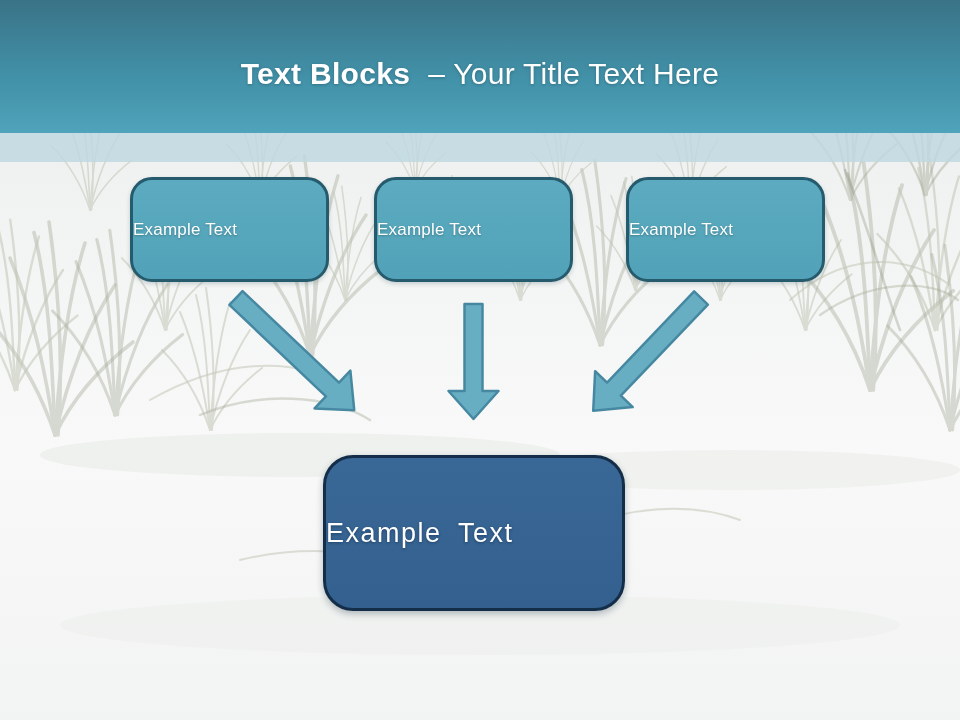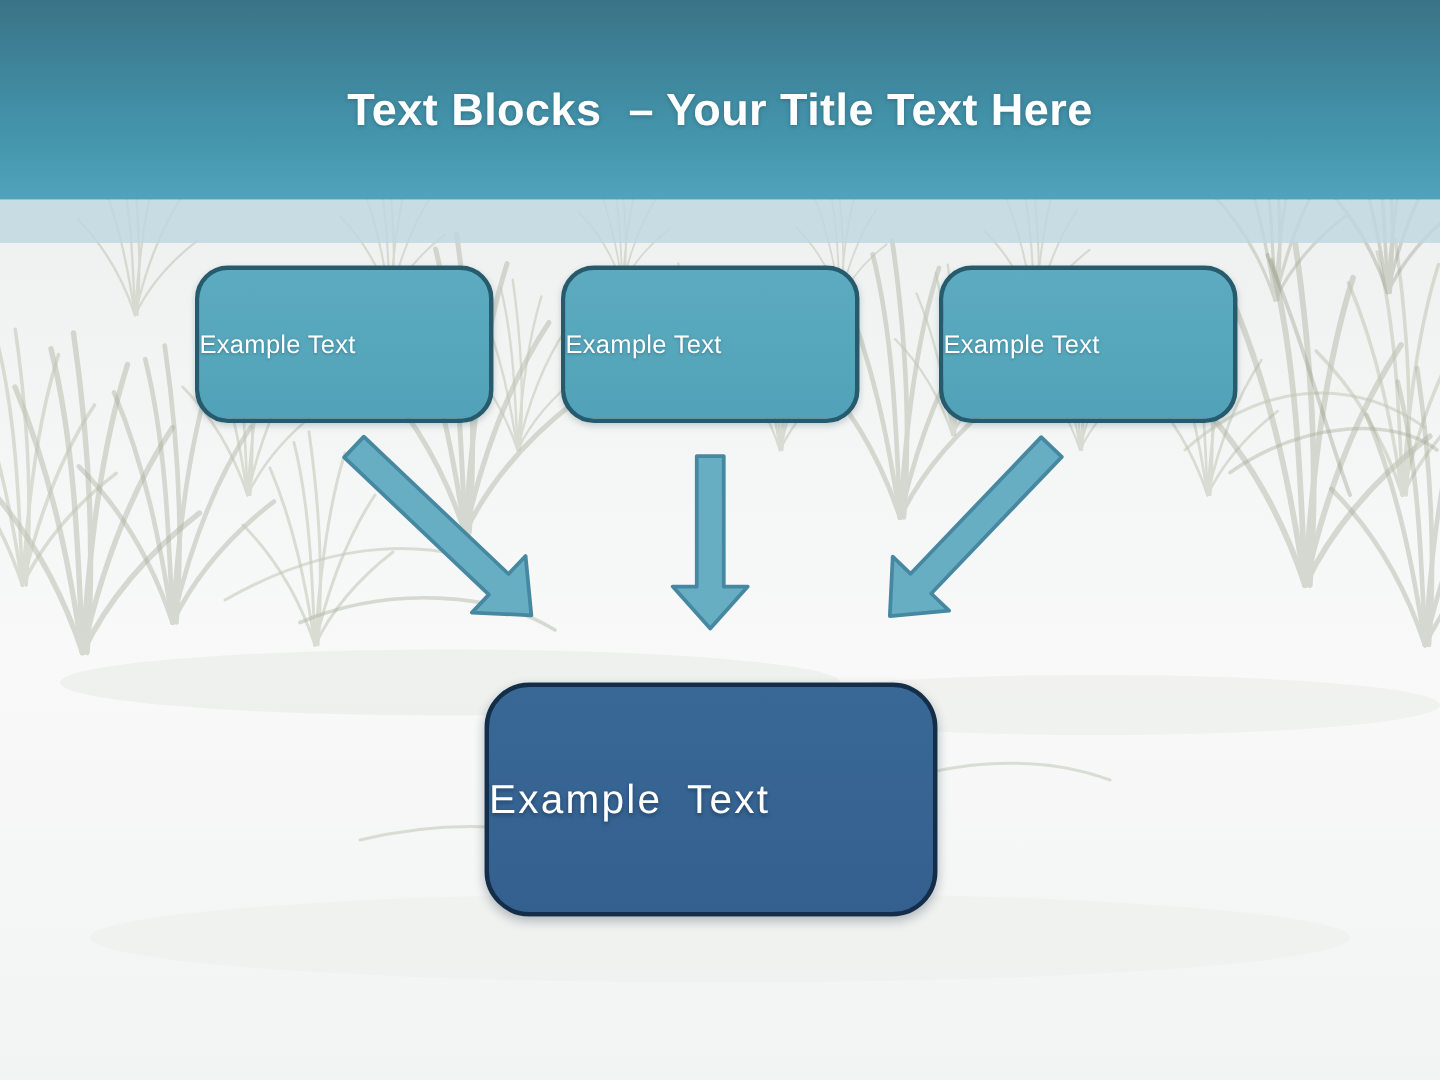--- a/index.html
+++ b/index.html
@@ -34,21 +34,21 @@
     position:absolute;left:0;top:0;width:100%;height:133px;
     background:linear-gradient(180deg,#3a7387 0%,#4292a9 60%,#4fa3ba 100%);
   }
   .slide-title{
     position:absolute;left:0;top:56px;width:100%;
     text-align:center;color:#ffffff;font-size:30px;line-height:36px;
     margin:0;font-weight:400;letter-spacing:.3px;
     text-shadow:0 1px 3px rgba(20,50,60,.35);
   }
   .slide-title .t-bold{font-weight:700;}
-  .slide-title .t-reg{margin-left:18px;font-weight:700;}
+  .slide-title .t-reg{margin-left:18px;font-weight:400;}
 
   
   .tblock{
     position:absolute;display:flex;align-items:center;justify-content:flex-start;
     color:#fff;text-align:center;box-sizing:border-box;
   }
   .tblock.top{
     width:199px;height:105px;top:177px;
     background:linear-gradient(180deg,#5cabc0 0%,#51a2b8 100%);
     border:3px solid #265a6d;border-radius:22px;

